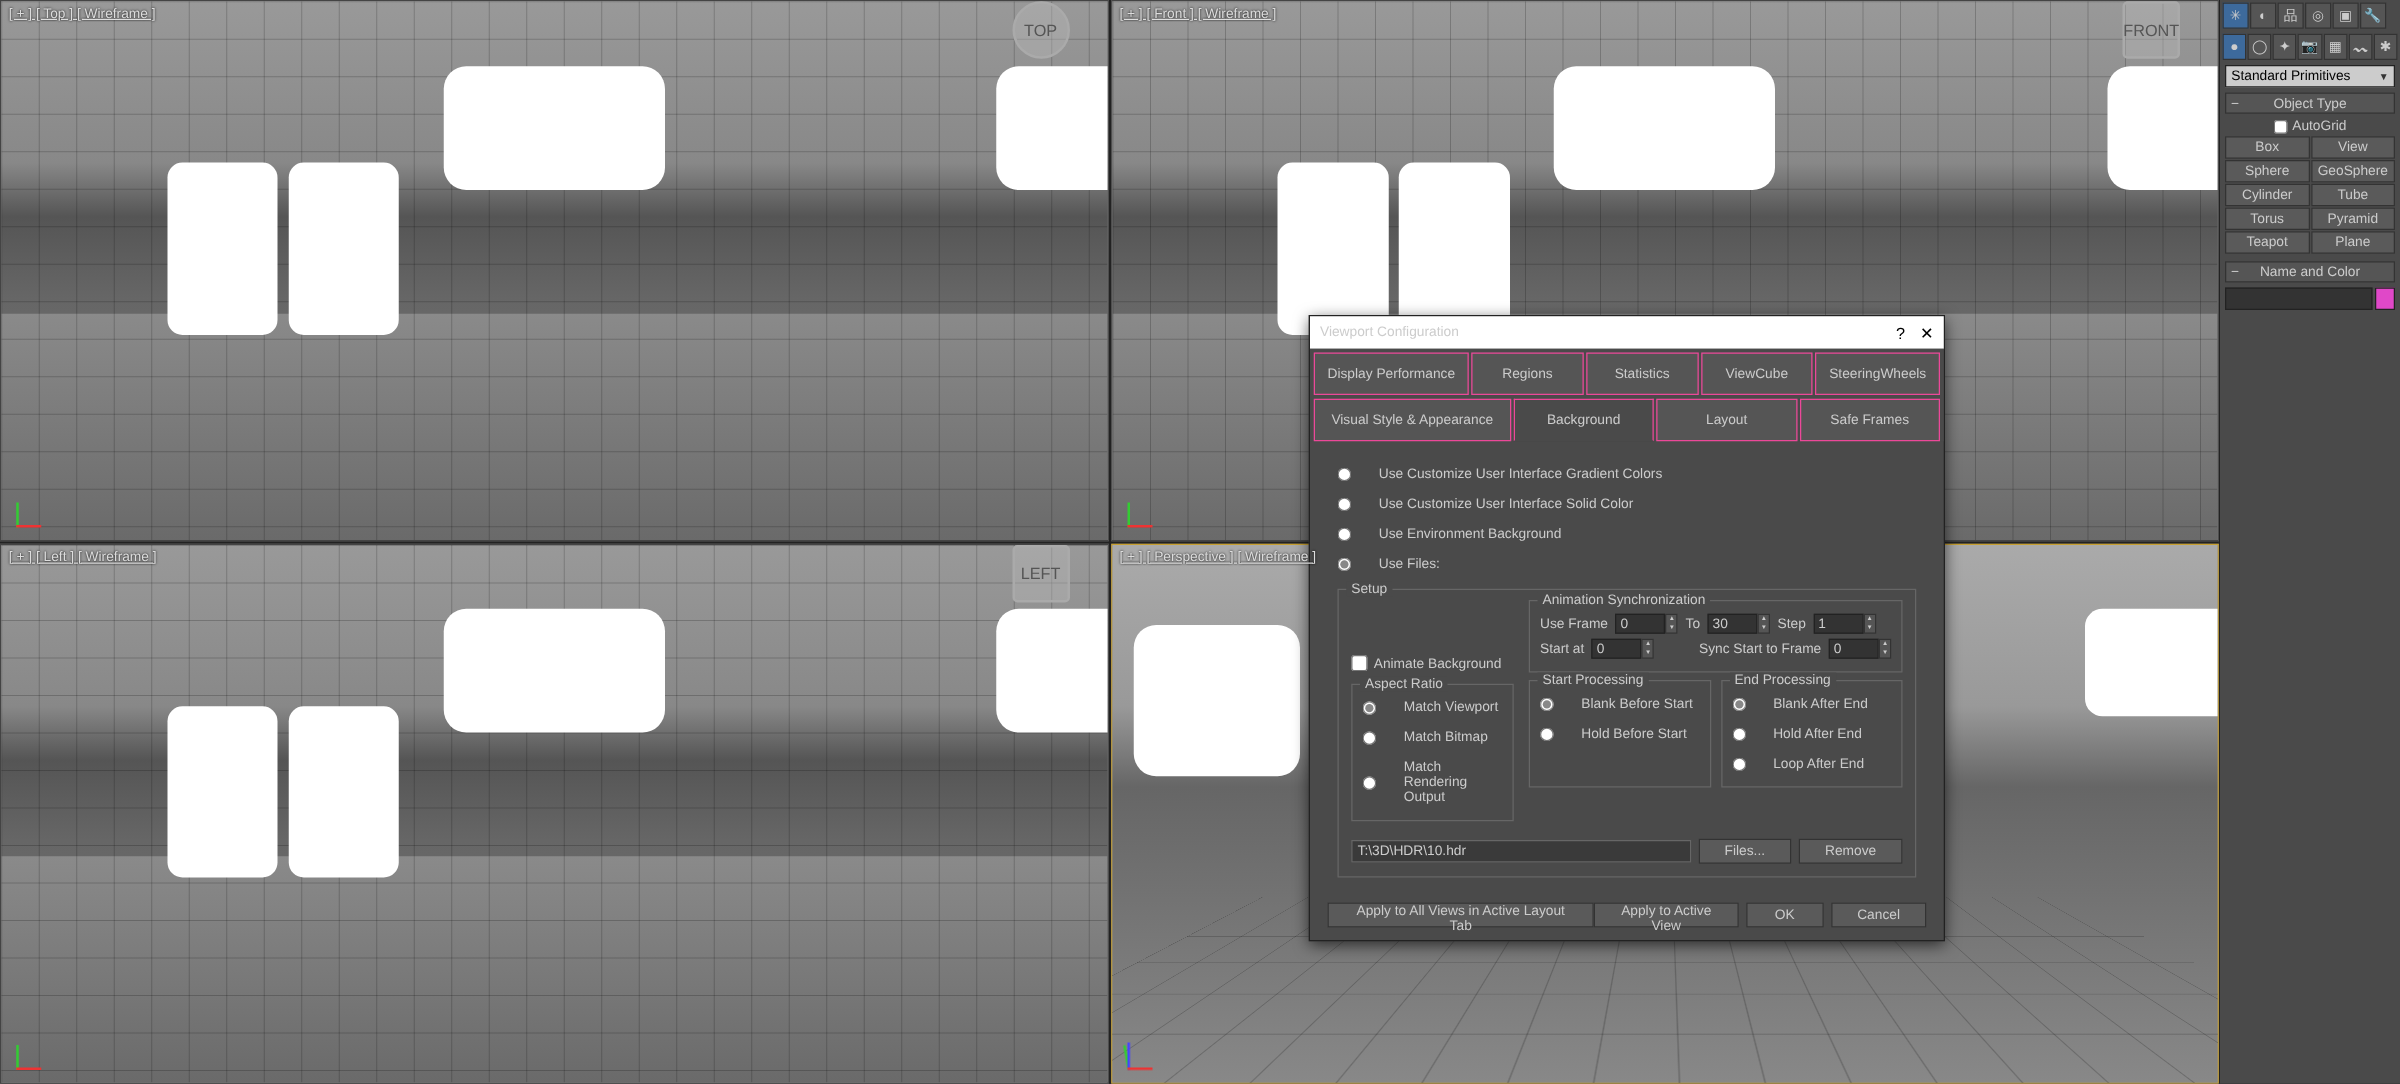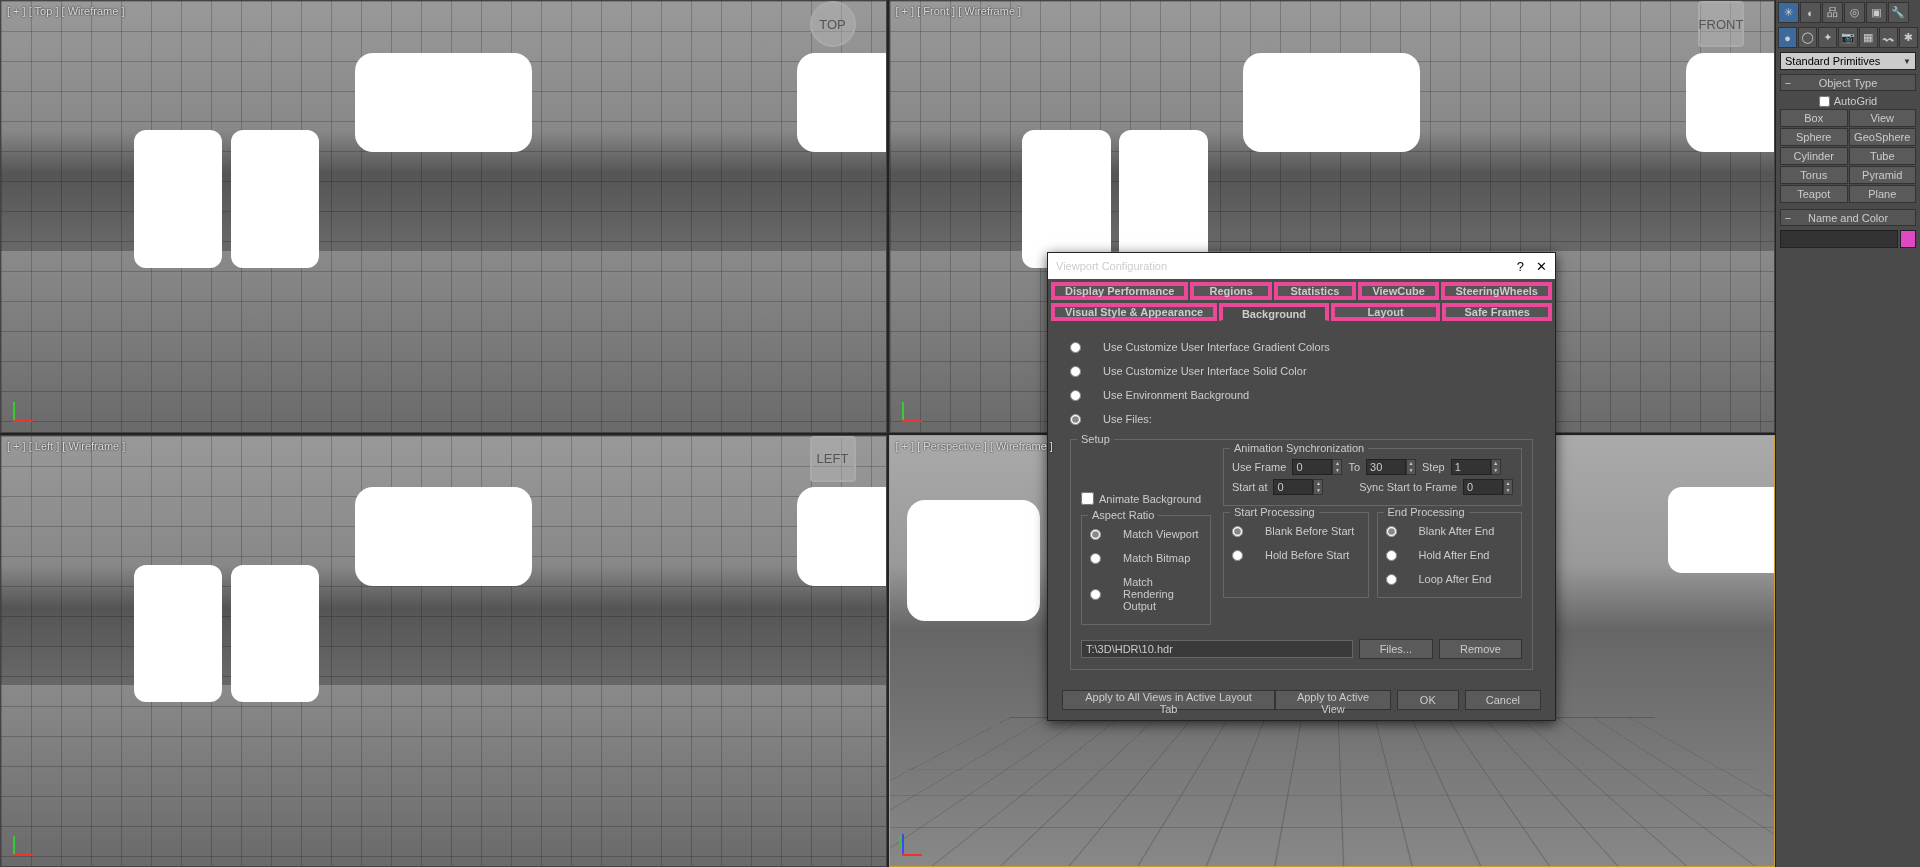--- a/index.html
+++ b/index.html
@@ -1,21 +1,21 @@
 <!DOCTYPE html>
 <html><head>
 <meta charset="utf-8">
 <style>
 *{box-sizing:border-box;margin:0;padding:0;font-family:'Segoe UI',Tahoma,sans-serif;font-size:11px;color:#ccc;}
 body{background:#3a3a3a;overflow:hidden;width:1920px;height:867px;position:relative;}
 .main{display:flex;width:100%;height:100%;}
 .viewports{flex:1;display:grid;grid-template-columns:1fr 1fr;grid-template-rows:1fr 1fr;gap:2px;background:#222;}
 .vp{position:relative;background:#888;border:1px solid #444;}
 .vp.active{border:1px solid #c8a030;}
-.vp-label{position:absolute;top:4px;left:6px;color:#ddd;text-shadow:0 0 2px #000;z-index:5;}
+.vp-label{position:absolute;top:4px;left:6px;color:#ddd;text-shadow:0 0 2px #000;z-index:5;text-decoration:underline;}
 .vp-bg{position:absolute;inset:0;background:linear-gradient(to bottom,#999 0%,#888 30%,#555 40%,#666 55%,#777 100%);overflow:hidden;}
 .vp-grid{position:absolute;inset:0;background-image:linear-gradient(#0003 1px,transparent 1px),linear-gradient(90deg,#0003 1px,transparent 1px);background-size:30px 30px;}
 .window{position:absolute;background:#fff;border-radius:12px;}
 .axis{position:absolute;bottom:10px;left:12px;width:30px;height:30px;z-index:5;}
 .axis::before{content:'';position:absolute;bottom:0;left:0;width:2px;height:20px;background:#3c3;}
 .axis::after{content:'';position:absolute;bottom:0;left:0;width:20px;height:2px;background:#e33;}
 .axis.persp::before{background:#3c3;transform:rotate(-10deg);transform-origin:bottom;}
 .axis.persp .z{position:absolute;bottom:0;left:0;width:2px;height:22px;background:#44f;}
 .viewcube{position:absolute;top:0;right:30px;width:46px;height:46px;border:2px solid #aaa;background:#bbb6;border-radius:4px;display:flex;align-items:center;justify-content:center;font-size:13px;color:#555;z-index:5;}
 .sidepanel{width:145px;background:#4a4a4a;border-left:1px solid #222;display:flex;flex-direction:column;}
@@ -32,21 +32,21 @@
 .btn-grid button{height:18px;background:#5a5a5a;border:1px solid #333;color:#ccc;}
 .name-row{display:flex;padding:2px 4px;gap:2px;}
 .name-input{flex:1;height:18px;background:#333;border:1px solid #222;}
 .color-swatch{width:16px;height:18px;background:#e048c8;border:1px solid #222;}
 
 .dialog{position:absolute;left:1047px;top:252px;width:509px;background:#4a4a4a;border:1px solid #222;box-shadow:0 3px 12px #000a;}
 .dlg-title{height:26px;background:#fff;display:flex;align-items:center;padding:0 8px;color:#000;justify-content:space-between;}
 .dlg-title .r{display:flex;gap:12px;align-items:center;}
 .dlg-title .r span{color:#000;font-size:13px;cursor:pointer;}
 .tabs{display:flex;flex-wrap:wrap;padding:3px 2px 0 2px;background:#4a4a4a;}
-.tab{height:18px;padding:0 10px;background:#555;border:4px solid #ec4899;display:flex;align-items:center;margin:0 1px;flex:1;justify-content:center;white-space:nowrap;font-weight:bold;}
+.tab{height:18px;padding:16px 10px;background:#555;border:1px solid #ec4899;display:flex;align-items:center;margin:0 1px;flex:1;justify-content:center;white-space:nowrap;}
 .tab.row2{flex:1;}
 .tab.active{background:#4a4a4a;border-bottom:1px solid #4a4a4a;}
 .dlg-body{padding:14px 22px 10px 22px;}
 .radio-row{display:flex;align-items:center;gap:22px;padding:6px 0;}
 .radio-row input{width:11px;height:11px;accent-color:#888;}
 .fieldset{border:1px solid #666;margin-top:8px;padding:8px 10px 10px 10px;position:relative;}
 .fieldset>.legend{position:absolute;top:-7px;left:6px;background:#4a4a4a;padding:0 4px;}
 .sub-fieldset{border:1px solid #666;padding:6px 8px;position:relative;margin-bottom:6px;}
 .sub-fieldset>.legend{position:absolute;top:-7px;left:6px;background:#4a4a4a;padding:0 4px;}
 .sync-row{display:flex;align-items:center;gap:6px;margin:4px 0;flex-wrap:wrap;}

